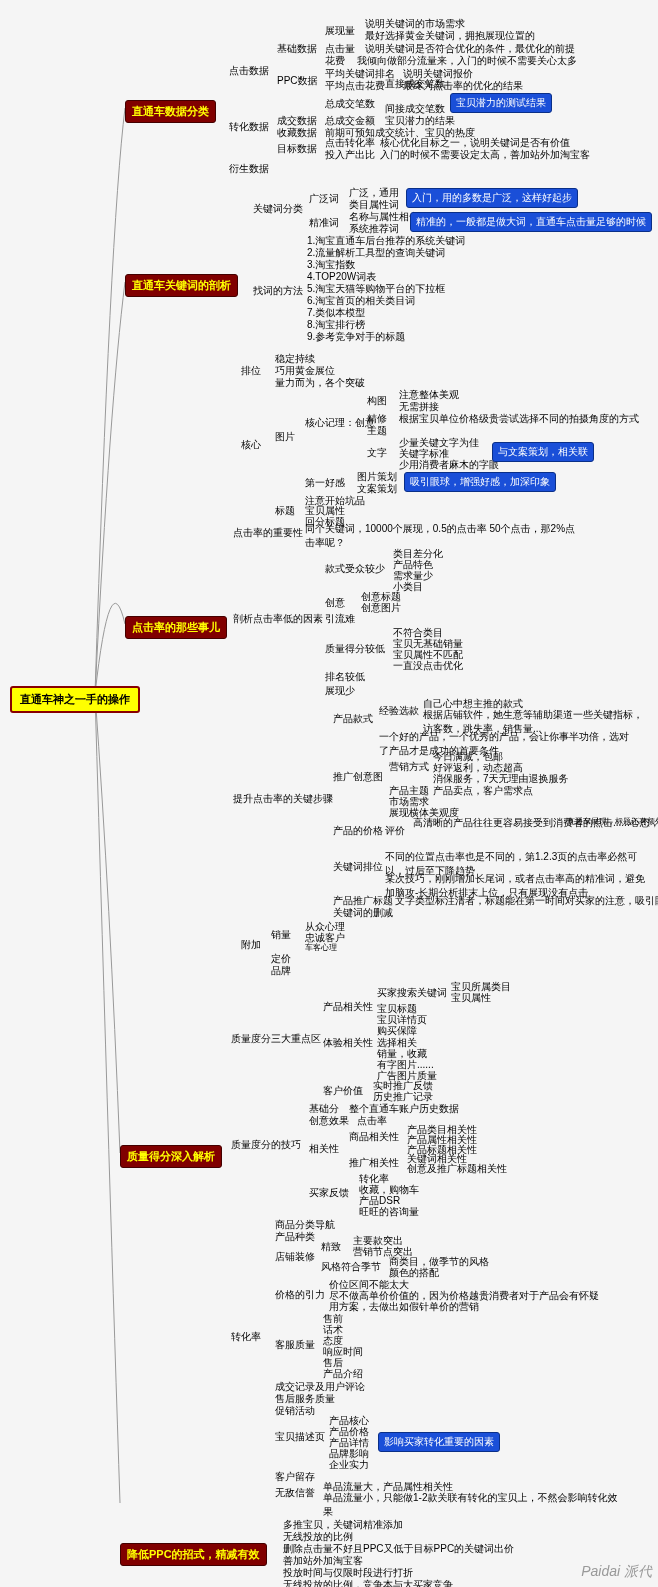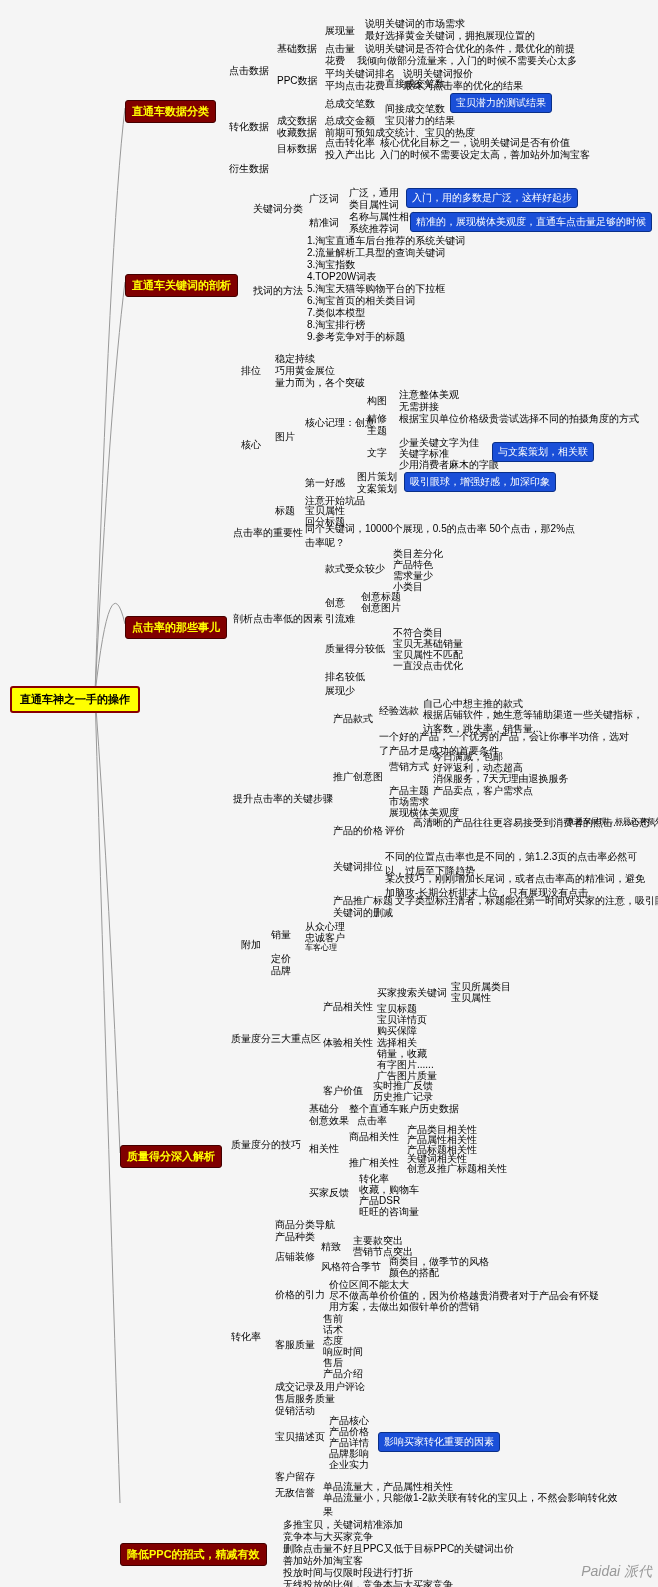--- a/index.html
+++ b/index.html
@@ -62,21 +62,21 @@
 
 <div class="node section" style="left:125px;top:274px">直通车关键词的剖析</div>
 <div class="node plain" style="left:248px;top:200px">关键词分类</div>
 <div class="node plain" style="left:304px;top:190px">广泛词</div>
 <div class="node plain" style="left:344px;top:184px">广泛，通用</div>
 <div class="node plain" style="left:344px;top:196px">类目属性词</div>
 <div class="node info" style="left:406px;top:188px">入门，用的多数是广泛，这样好起步</div>
 <div class="node plain" style="left:304px;top:214px">精准词</div>
 <div class="node plain" style="left:344px;top:208px">名称与属性相合</div>
 <div class="node plain" style="left:344px;top:220px">系统推荐词</div>
-<div class="node info" style="left:410px;top:212px">精准的，展现横体美观度，直通车点击量足够的时候</div>
+<div class="node info" style="left:410px;top:212px">精准的，一般都是做大词，直通车点击量足够的时候</div>
 <div class="node plain" style="left:248px;top:282px">找词的方法</div>
 <div class="node plain" style="left:302px;top:232px">1.淘宝直通车后台推荐的系统关键词</div>
 <div class="node plain" style="left:302px;top:244px">2.流量解析工具型的查询关键词</div>
 <div class="node plain" style="left:302px;top:256px">3.淘宝指数</div>
 <div class="node plain" style="left:302px;top:268px">4.TOP20W词表</div>
 <div class="node plain" style="left:302px;top:280px">5.淘宝天猫等购物平台的下拉框</div>
 <div class="node plain" style="left:302px;top:292px">6.淘宝首页的相关类目词</div>
 <div class="node plain" style="left:302px;top:304px">7.类似本模型</div>
 <div class="node plain" style="left:302px;top:316px">8.淘宝排行榜</div>
 <div class="node plain" style="left:302px;top:328px">9.参考竞争对手的标题</div>
@@ -226,18 +226,18 @@
 <div class="node plain" style="left:324px;top:1445px">品牌影响</div>
 <div class="node plain" style="left:324px;top:1456px">企业实力</div>
 <div class="node info" style="left:378px;top:1432px">影响买家转化重要的因素</div>
 <div class="node plain" style="left:270px;top:1468px">客户留存</div>
 <div class="node plain" style="left:270px;top:1484px">无敌信誉</div>
 <div class="node plain" style="left:318px;top:1478px">单品流量大，产品属性相关性</div>
 <div class="node plain" style="left:318px;top:1489px;white-space:normal;width:300px">单品流量小，只能做1-2款关联有转化的宝贝上，不然会影响转化效果</div>
 
 <div class="node section" style="left:120px;top:1543px">降低PPC的招式，精减有效</div>
 <div class="node plain" style="left:278px;top:1516px">多推宝贝，关键词精准添加</div>
-<div class="node plain" style="left:278px;top:1528px">竞争本与大买家竞争</div>
+<div class="node plain" style="left:278px;top:1528px">无线投放的比例</div>
 <div class="node plain" style="left:278px;top:1540px">删除点击量不好且PPC又低于目标PPC的关键词出价</div>
 <div class="node plain" style="left:278px;top:1552px">善加站外加淘宝客</div>
 <div class="node plain" style="left:278px;top:1564px">投放时间与仅限时段进行打折</div>
 <div class="node plain" style="left:278px;top:1576px">无线投放的比例，竞争本与大买家竞争</div>
 </div>
 
 </body></html>

